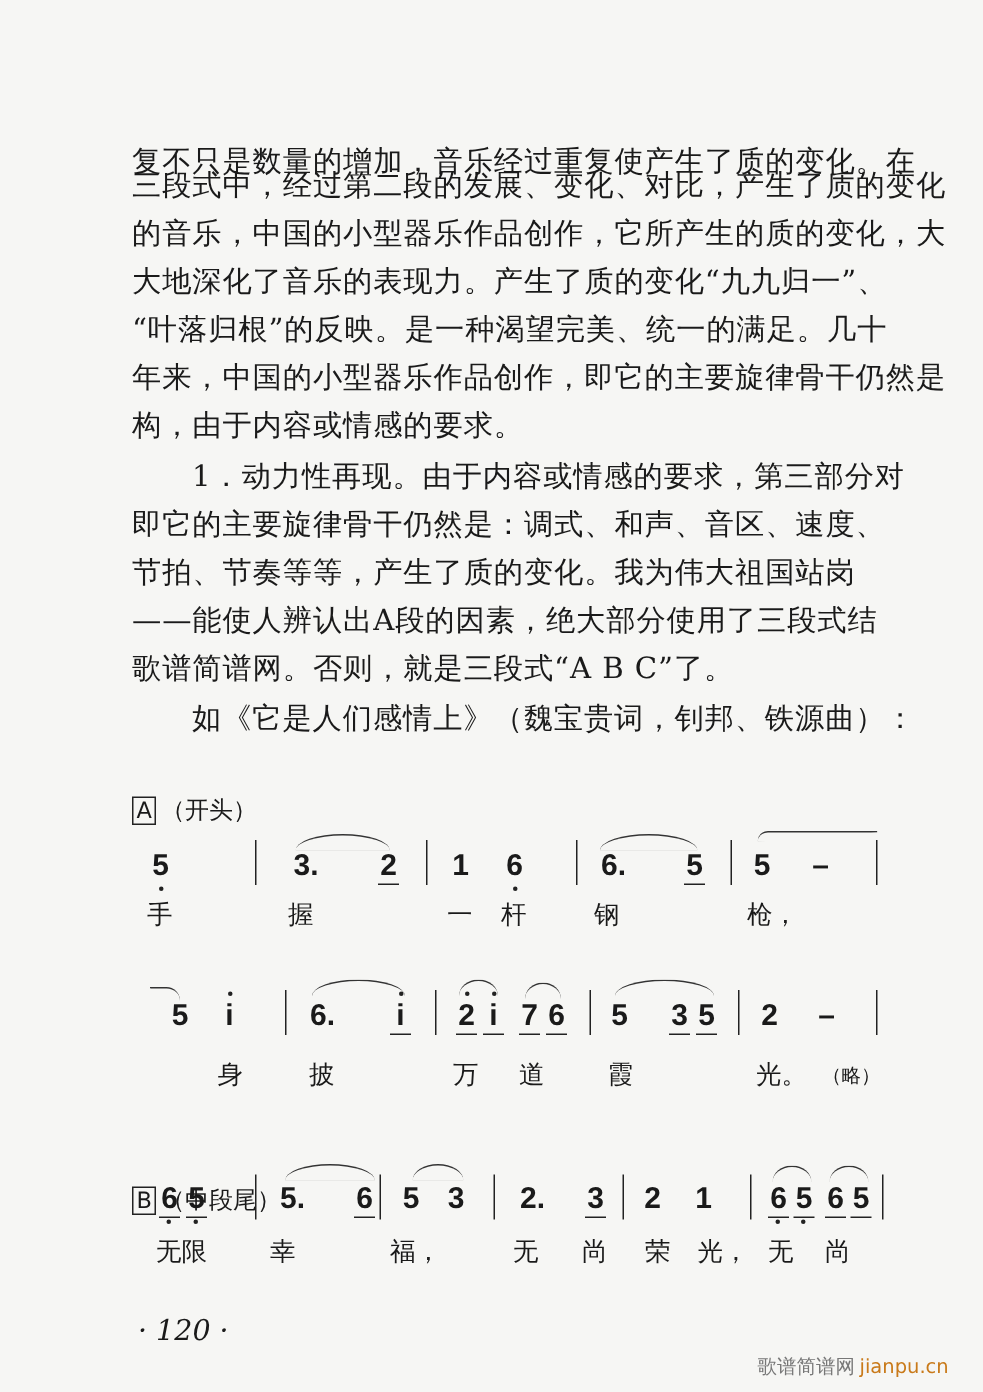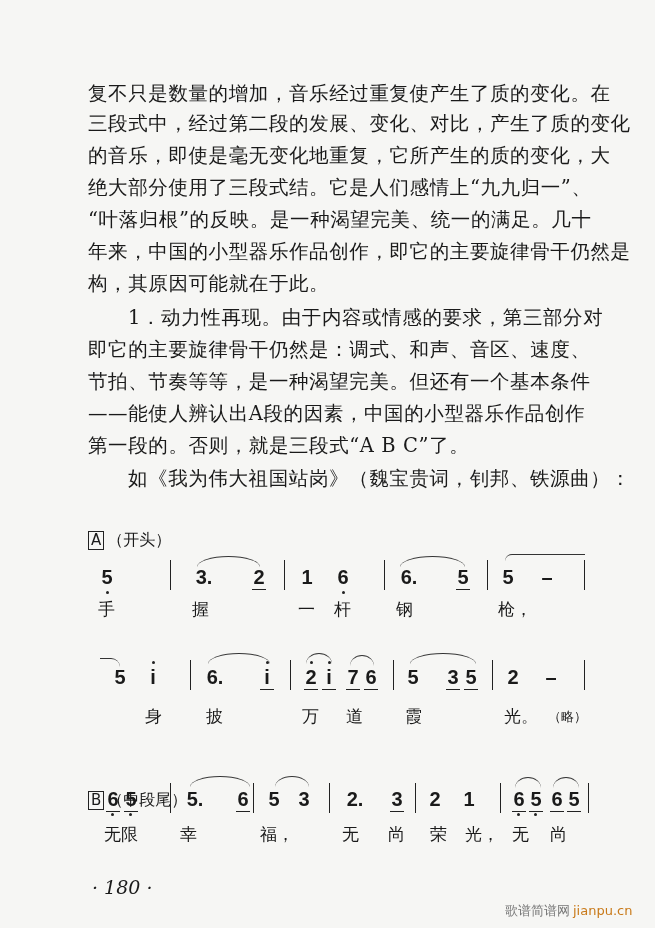--- a/index.html
+++ b/index.html
@@ -34,33 +34,33 @@
   .lyric { position: absolute; font-family: "DejaVu Sans", sans-serif; font-size: 17px; }
   .note-small { position: absolute; font-family: "DejaVu Sans", sans-serif; font-size: 13px; }
   .pageno { position: absolute; left: 92px; top: 876px; font-style: italic; font-size: 19px; font-family: "DejaVu Serif", serif; }
   .watermark { position: absolute; left: 505px; top: 902px; font-size: 13px; color: #777; font-family: "DejaVu Sans", sans-serif; }
   .watermark .site { color: #c97a1a; margin-left: 3px; }
 </style>
 </head>
 <body>
 
 <div class="prose">
-  <div class="line" style="top:2px">复不只是数量的增加，音乐经过重复使产生了质的变化。在</div>
+  <div class="line" style="top:16px">复不只是数量的增加，音乐经过重复使产生了质的变化。在</div>
   <div class="line" style="top:32px">三段式中，经过第二段的发展、变化、对比，产生了质的变化</div>
-  <div class="line" style="top:64px">的音乐，即使是毫无变化地重复，它所产生的质的变化，大</div>
-  <div class="line" style="top:96px">绝大部分使用了三段式结。它是人们感情上“九九归一”、</div>
+  <div class="line" style="top:64px">的音乐，中国的小型器乐作品创作，它所产生的质的变化，大</div>
+  <div class="line" style="top:96px">大地深化了音乐的表现力。产生了质的变化“九九归一”、</div>
   <div class="line" style="top:128px">“叶落归根”的反映。是一种渴望完美、统一的满足。几十</div>
   <div class="line" style="top:160px">年来，中国的小型器乐作品创作，即它的主要旋律骨干仍然是</div>
-  <div class="line" style="top:192px">构，其原因可能就在于此。</div>
+  <div class="line" style="top:192px">构，由于内容或情感的要求。</div>
   <div class="line indent" style="top:226px">1．动力性再现。由于内容或情感的要求，第三部分对</div>
   <div class="line" style="top:258px">即它的主要旋律骨干仍然是：调式、和声、音区、速度、</div>
-  <div class="line" style="top:290px">节拍、节奏等等，是一种渴望完美。但还有一个基本条件</div>
-  <div class="line" style="top:322px">——能使人辨认出A段的因素，中国的小型器乐作品创作</div>
-  <div class="line" style="top:354px">第一段的。否则，就是三段式“A B C”了。</div>
-  <div class="line indent" style="top:387px">如《我为伟大祖国站岗》（魏宝贵词，钊邦、铁源曲）：</div>
+  <div class="line" style="top:290px">节拍、节奏等等，产生了质的变化。我为伟大祖国站岗</div>
+  <div class="line" style="top:322px">——能使人辨认出A段的因素，绝大部分使用了三段式结</div>
+  <div class="line" style="top:354px">歌谱简谱网。否则，就是三段式“A B C”了。</div>
+  <div class="line indent" style="top:387px">如《它是人们感情上》（魏宝贵词，钊邦、铁源曲）：</div>
 </div>
 
 <div class="music">
 
   <div class="sec-label" style="left:88px;top:530px">
     <span class="boxed">A</span><span>（开头）</span>
   </div>
 
   <div class="note" style="left:100px;top:566px;width:14px"><span>5</span><i class="dot-below"></i></div>
   <div class="bar" style="left:170px;top:560px"></div>
@@ -157,16 +157,16 @@
   <div class="lyric" style="left:465px;top:823px">光，</div>
   <div class="lyric" style="left:512px;top:823px">无</div>
   <div class="lyric" style="left:550px;top:823px">尚</div>
 
   <div style="position:absolute;left:111px;top:813px;width:3px;height:3px;background:#222;border-radius:50%"></div>
   <div style="position:absolute;left:129px;top:813px;width:3px;height:3px;background:#222;border-radius:50%"></div>
   <div style="position:absolute;left:517px;top:813px;width:3px;height:3px;background:#222;border-radius:50%"></div>
   <div style="position:absolute;left:534px;top:813px;width:3px;height:3px;background:#222;border-radius:50%"></div>
 </div>
 
-<div class="pageno">· 180 ·</div>
+<div class="pageno">· 120 ·</div>
 <div class="watermark">
   <span>歌谱简谱网</span><span class="site">jianpu.cn</span>
 </div>
 
 </body></html>

